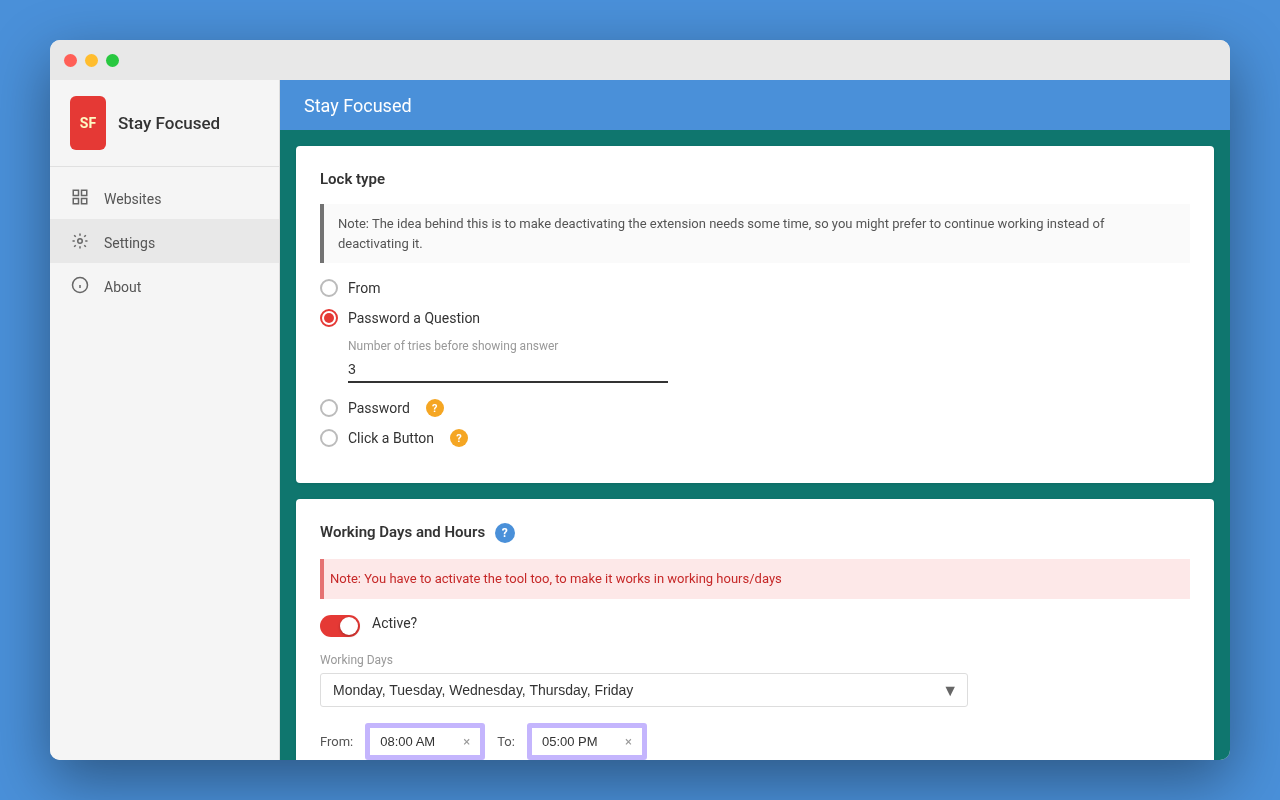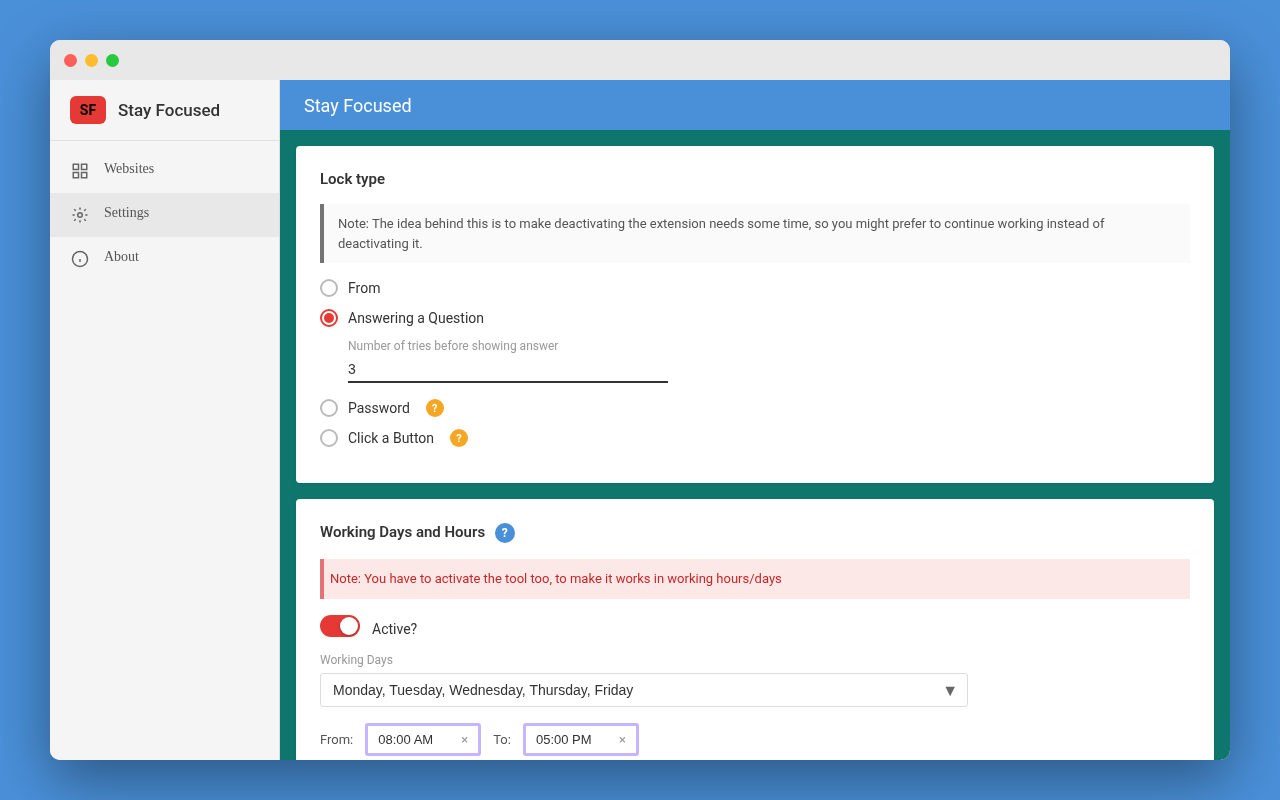--- a/index.html
+++ b/index.html
@@ -63,52 +63,51 @@
 
     .sidebar-logo {
       display: flex;
       align-items: center;
       gap: 12px;
       padding: 16px 20px;
       border-bottom: 1px solid #e0e0e0;
     }
 
     .logo-icon {
-      width: 36px; height: 28px;
+      width: 36px; height: 54px;
       background: #e53935;
       border-radius: 6px;
       display: flex;
       align-items: center;
       justify-content: center;
-      color: #000000;
+      color: #fef9c3;
       font-weight: bold;
       font-size: 14px;
       flex-shrink: 0;
     }
 
     .logo-text {
       font-size: 17px;
       font-weight: 500;
       color: #333;
     }
 
     .sidebar-nav {
       padding: 8px 0;
     }
 
     .nav-item {
       display: flex;
-      align-items: flex-start;
+      align-items: flex-end;
       gap: 14px;
       padding: 12px 20px;
       cursor: pointer;
       color: #555;
       font-size: 14px;
       transition: background 0.15s;
-      font-family: Liberation Serif, serif;
     }
 
     .nav-item.active {
       background: #e8e8e8;
     }
 
     .nav-icon {
       width: 20px; height: 20px;
       display: flex;
       align-items: center;
@@ -268,21 +267,21 @@
       font-size: 12px;
       font-weight: bold;
       margin-left: 6px;
       cursor: pointer;
       vertical-align: middle;
     }
 
     
     .toggle-row {
       display: flex;
-      align-items: flex-end;
+      align-items: flex-start;
       gap: 12px;
       margin-bottom: 16px;
     }
 
     .toggle-switch {
       position: relative;
       width: 40px;
       height: 22px;
       cursor: pointer;
     }
@@ -358,21 +357,21 @@
     }
 
     .time-label {
       font-size: 13px;
       color: #555;
     }
 
     .time-field {
       display: flex;
       align-items: center;
-      border: 3px solid #c4b5fd;
+      border: 5px solid #c4b5fd;
       border-radius: 3px;
       padding: 6px 10px;
       background: white;
       gap: 8px;
     }
 
     .time-field input {
       border: none;
       font-size: 13px;
       color: #333;
@@ -451,21 +450,21 @@
 
           <div class="note-box">Note: The idea behind this is to make deactivating the extension needs some time, so you might prefer to continue working instead of deactivating it.</div>
 
           <div class="radio-option">
             <div class="radio-custom"></div>
             <span>From</span>
           </div>
 
           <div class="radio-option">
             <div class="radio-custom checked"></div>
-            <span>Answering a Question</span>
+            <span>Password a Question</span>
           </div>
 
           <div class="sub-field">
             <label>Number of tries before showing answer</label>
             <input type="text" value="3" style="">
           </div>
 
           <div class="radio-option">
             <div class="radio-custom"></div>
             <span>Password</span>

